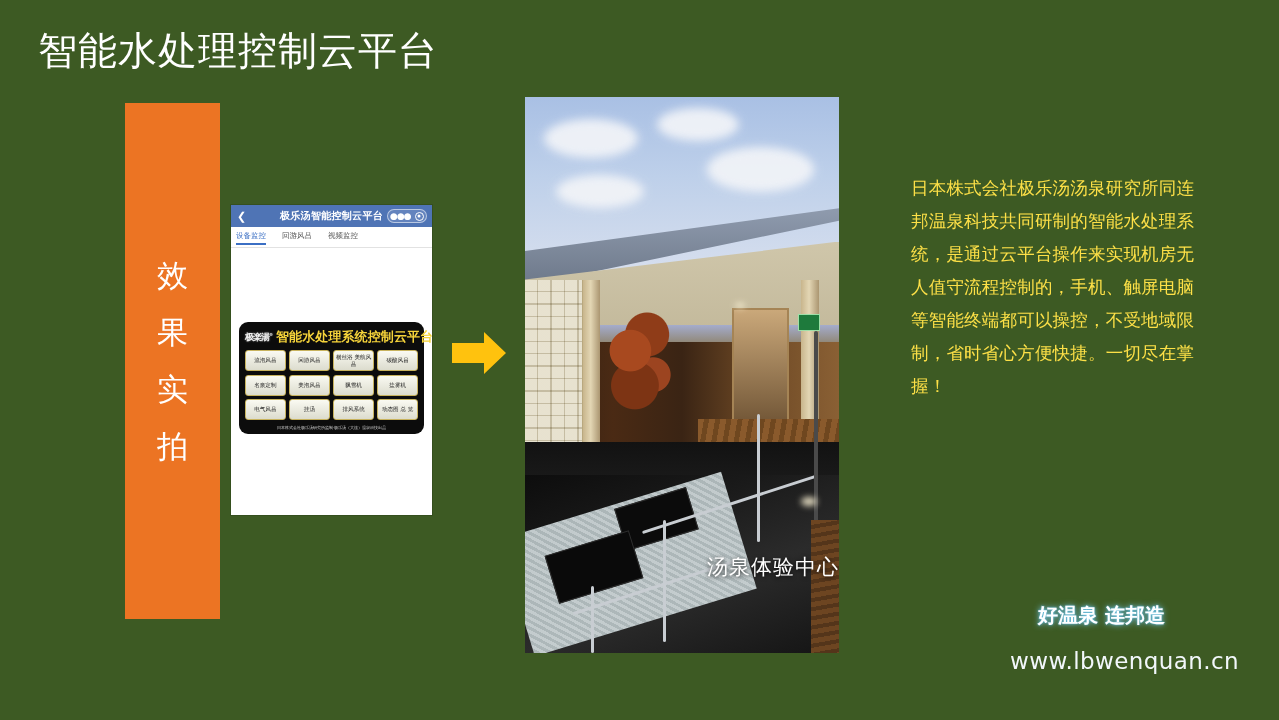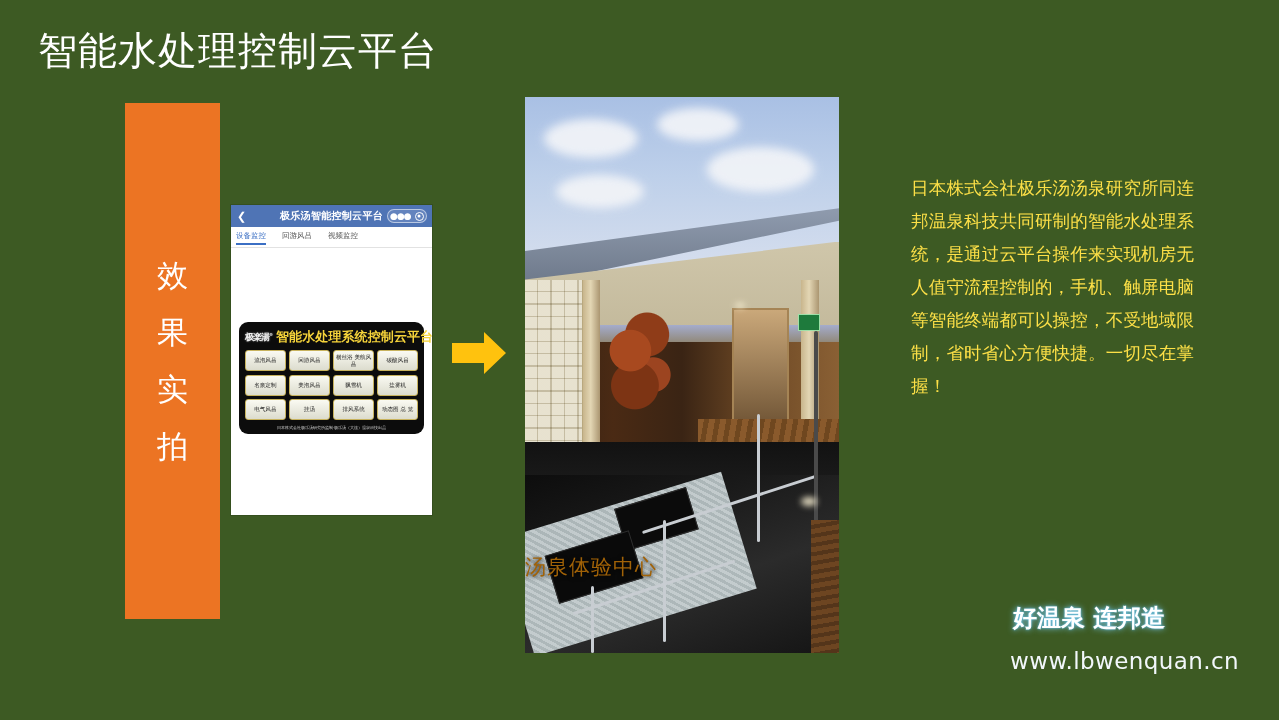--- a/index.html
+++ b/index.html
@@ -210,34 +210,34 @@
   #photo .wood-r{
     position:absolute; right:0; top:76%; width:9%; height:24%;
     background:repeating-linear-gradient(170deg,#6d4521 0 5px,#54351a 5px 9px);
   }
   #photo .glow{
     position:absolute; border-radius:50%; background:#fff6d8;
     filter:blur(3px); opacity:.85;
   }
   #photo-caption{
     position:absolute; left:0; right:0; top:82%;
-    text-align:left; color:#a16207; font-size:21px;
+    text-align:right; color:#ffffff; font-size:21px;
     text-shadow:0 1px 4px rgba(0,0,0,.85);
     letter-spacing:1px;
   }
   
   #description{
     position:absolute; left:911px; top:172px; width:300px;
     color:#fde047; font-size:17.5px; line-height:33px;
     letter-spacing:.2px;
   }
   
   #brand-slogan{
-    position:absolute; left:1013px; top:602px;
-    font-size:24px; font-weight:bold; color:#ffffff;
+    position:absolute; left:1038px; top:602px;
+    font-size:20px; font-weight:bold; color:#ffffff;
     text-shadow:0 0 6px #7fd4ff,0 0 2px #4fb9f0;
     white-space:nowrap;
   }
   #brand-url{
     position:absolute; left:1010px; top:648px;
     font-size:23px; color:#f2f7fb; white-space:nowrap;
     letter-spacing:.4px;
   }
 </style>
 </head>

